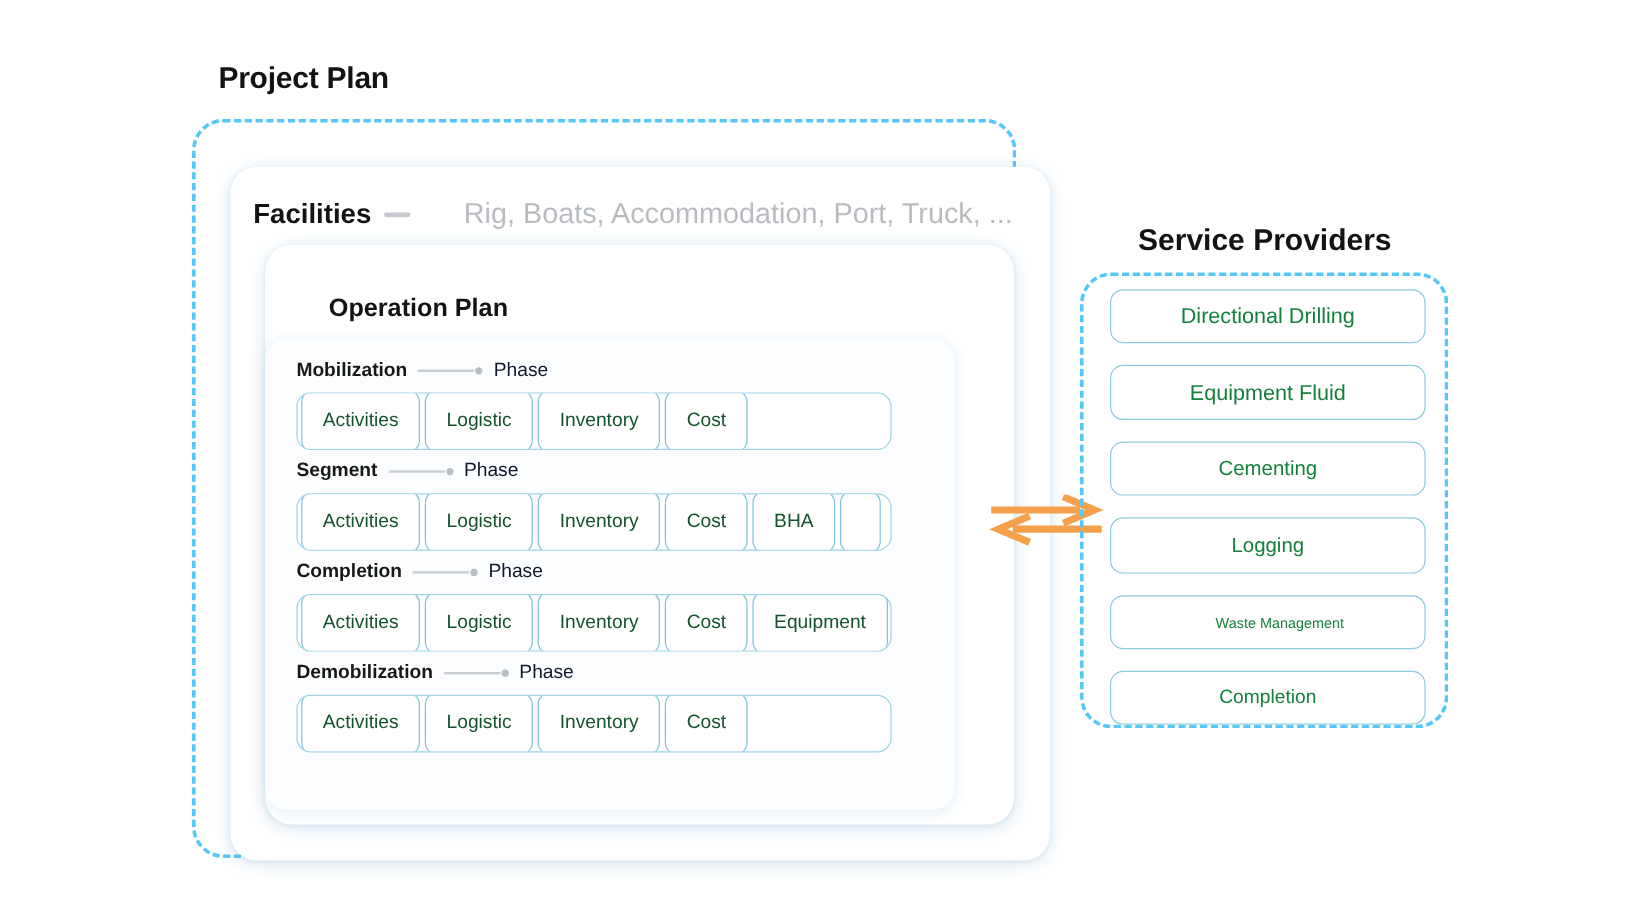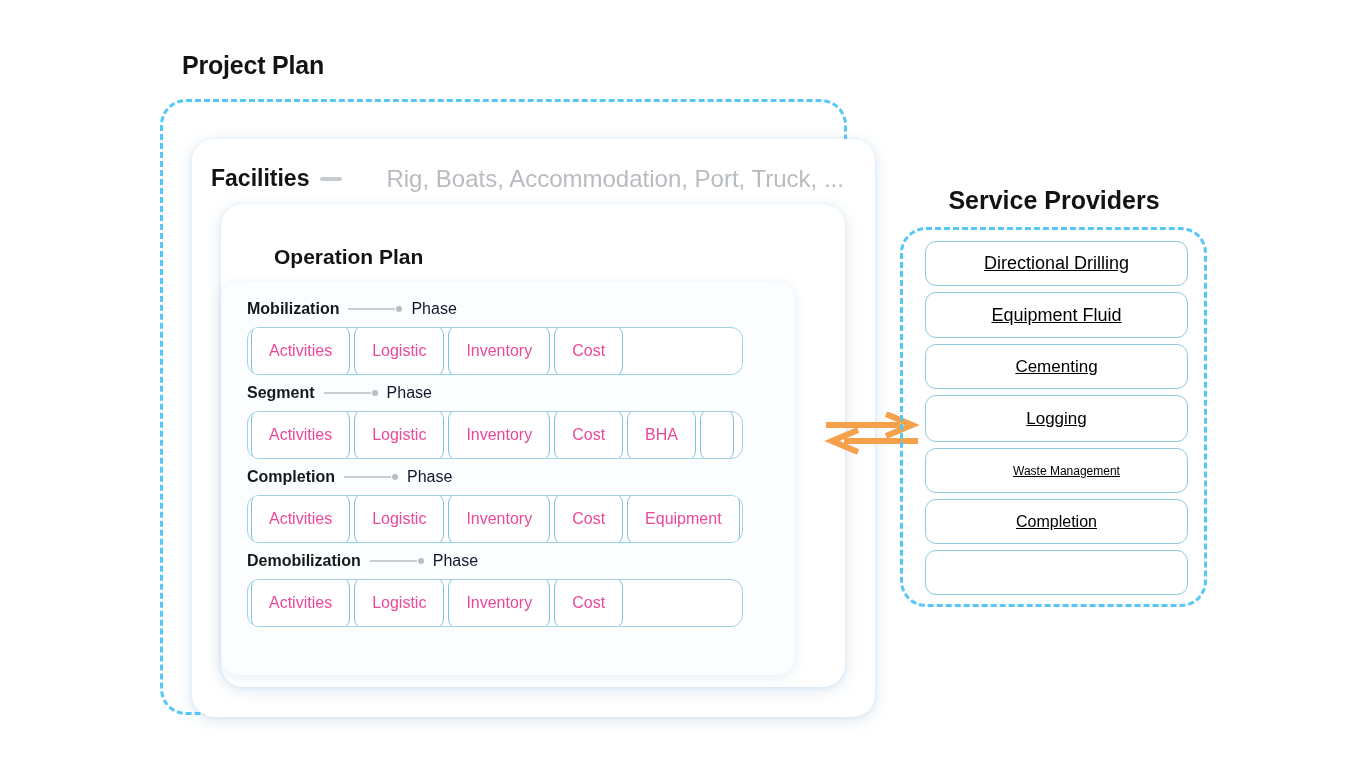--- a/index.html
+++ b/index.html
@@ -185,21 +185,21 @@
     border-radius: 10px;
     box-sizing: border-box;
     background: #ffffff;
     display: flex;
     align-items: center;
     justify-content: center;
     padding: 0 17px;
     margin-right: 4px;
     flex: 0 0 auto;
     font-size: 16px;
-    color: #ec4899;
+    color: #14532d;
     white-space: nowrap;
   }
   .chip.empty { width: 34px; padding: 0; }
 
   
   #service-block {
     position: absolute;
     left: 900px;
     top: 186px;
     width: 320px;
@@ -227,24 +227,23 @@
   }
   .provider {
     height: 45px;
     border: 1.6px solid #8ccade;
     border-radius: 11px;
     box-sizing: border-box;
     background: #ffffff;
     display: flex;
     align-items: center;
     justify-content: center;
-    margin-bottom: 6px;
-    color: #000000;
+    margin-bottom: 18px;
+    color: #15803d;
     white-space: nowrap;
-    text-decoration: underline;
   }
   .provider.p0 { font-size: 18px; }
   .provider.p1 { font-size: 18px; height: 46px; }
   .provider.p2 { font-size: 17px; }
   .provider.p3 { font-size: 17px; height: 47px; }
   .provider.p4 { font-size: 12px; padding-left: 20px; }
   .provider.p5 { font-size: 16px; }
   .provider.p6 { font-size: 16px; }
 
   

